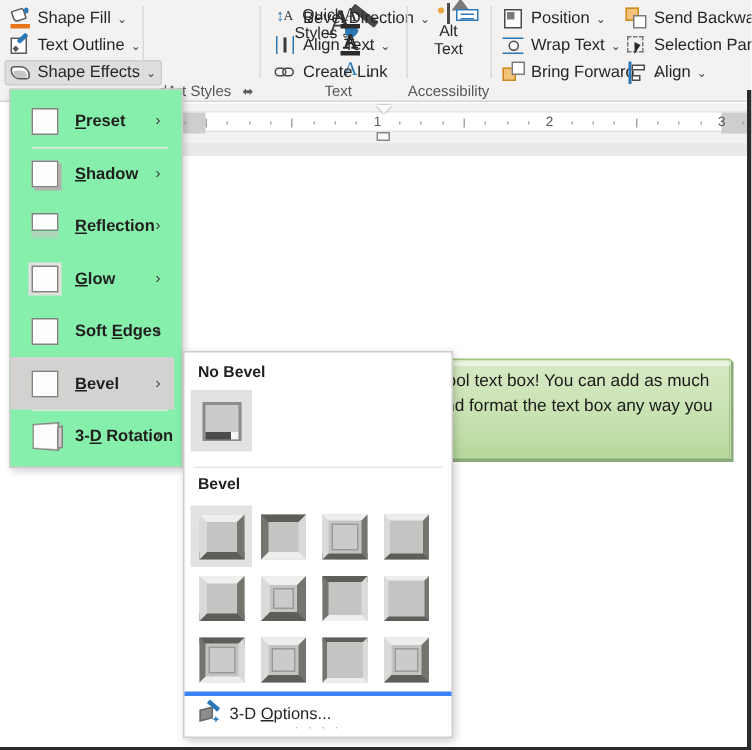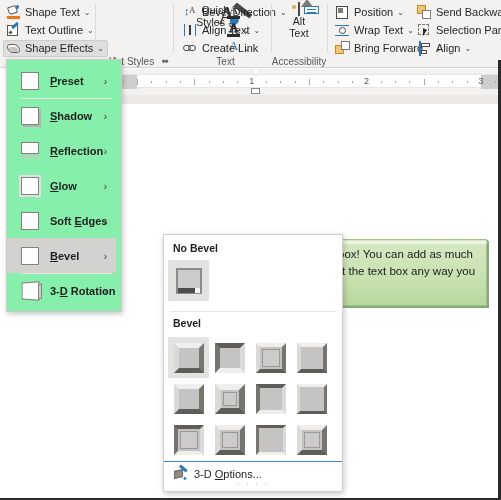--- a/index.html
+++ b/index.html
@@ -190,21 +190,20 @@
   .th-bevel .face { border-color:#6e6c6a; border-width:2px; }
   .th-rot .face { transform:perspective(22px) rotateY(-10deg); }
   .th-rot .side { position:absolute; right:-3px; top:2px; width:4px; height:15px;
     background:#cfcdcb; border:1px solid #84827f; transform:skewY(-16deg); }
 
   
   .gal {
     position:absolute; left:122px; top:234px; width:180px; height:258px;
     background:#ffffff; border:1px solid #cfcdcb;
     box-shadow:1px 2px 6px rgba(0,0,0,0.22);
-    margin-left:41px;
   }
   .gal-head { font-size:10.5px; font-weight:bold; color:#201f1e; padding:7px 0 4px 9px; }
   .gal-sep { height:1px; background:#e8e6e4; margin:4px 6px 0 6px; }
   .cellwrap { display:flex; flex-wrap:wrap; padding:4px 0 0 4px; }
   .cell { width:41px; height:41px; display:flex; align-items:center; justify-content:center; cursor:default; }
   .cell.sel { background:#e4e2e0; }
   .nobevel-row { display:flex; padding:2px 0 6px 4px; }
   
   .bevel {
     width:30px; height:30px; position:relative;
@@ -212,21 +211,21 @@
     border-top-color:#efeeed; border-left-color:#dcdad8;
     border-right-color:#76746f; border-bottom-color:#5f5d59;
     background:#c6c4c2;
   }
   .bevel.in {
     border-top-color:#5f5d59; border-left-color:#76746f;
     border-right-color:#dcdad8; border-bottom-color:#efeeed;
   }
   .bevel .core2 { position:absolute; inset:2px; border:1.5px solid #9b9997; background:#cdcbc9; }
 
-  .gal-foot { position:absolute; left:0; bottom:0; width:100%; height:30px; border-top:1px solid #3b82f6; }
+  .gal-foot { position:absolute; left:0; bottom:0; width:100%; height:30px; border-top:3px solid #3b82f6; }
   .gal-foot .row { display:flex; align-items:center; height:24px; padding-left:9px; gap:7px; }
   .opt-icon { position:relative; width:14px; height:14px; flex:0 0 14px; }
   .opt-icon .cube { position:absolute; left:1px; top:3px; width:9px; height:8px;
     background:#8e8c8a; transform:skewY(-14deg); border:1px solid #6b6967; }
   .opt-icon .wand { position:absolute; left:6px; top:0px; width:9px; height:2.5px;
     background:#2b78b8; transform:rotate(40deg); }
   .opt-icon .star { position:absolute; left:9px; top:8px; font-size:7px; color:#2b78b8; line-height:7px; }
   .grip { position:absolute; left:50%; transform:translateX(-50%); bottom:2px;
     letter-spacing:2px; font-size:8px; color:#b3b1af; }
 
@@ -243,21 +242,21 @@
 
   <div class="ribbon">
 
     <div class="rgroup" style="left:0;width:95px;">
       <div class="btnrow" style="left:4px;top:4px;">
         <span class="ic ic-fill">
           <span class="bkt"></span>
             <span class="drip"></span>
             <span class="bar"></span>
         </span>
-        <span class="lbl">Shape Text</span>
+        <span class="lbl">Shape Fill</span>
         <span class="caret">⌄</span>
       </div>
       <div class="btnrow" style="left:4px;top:22px;">
         <span class="ic ic-outline">
           <span class="pg"></span>
             <span class="pen"></span>
             <span class="nib"></span>
         </span>
         <span class="lbl">Text Outline</span>
         <span class="caret">⌄</span>

